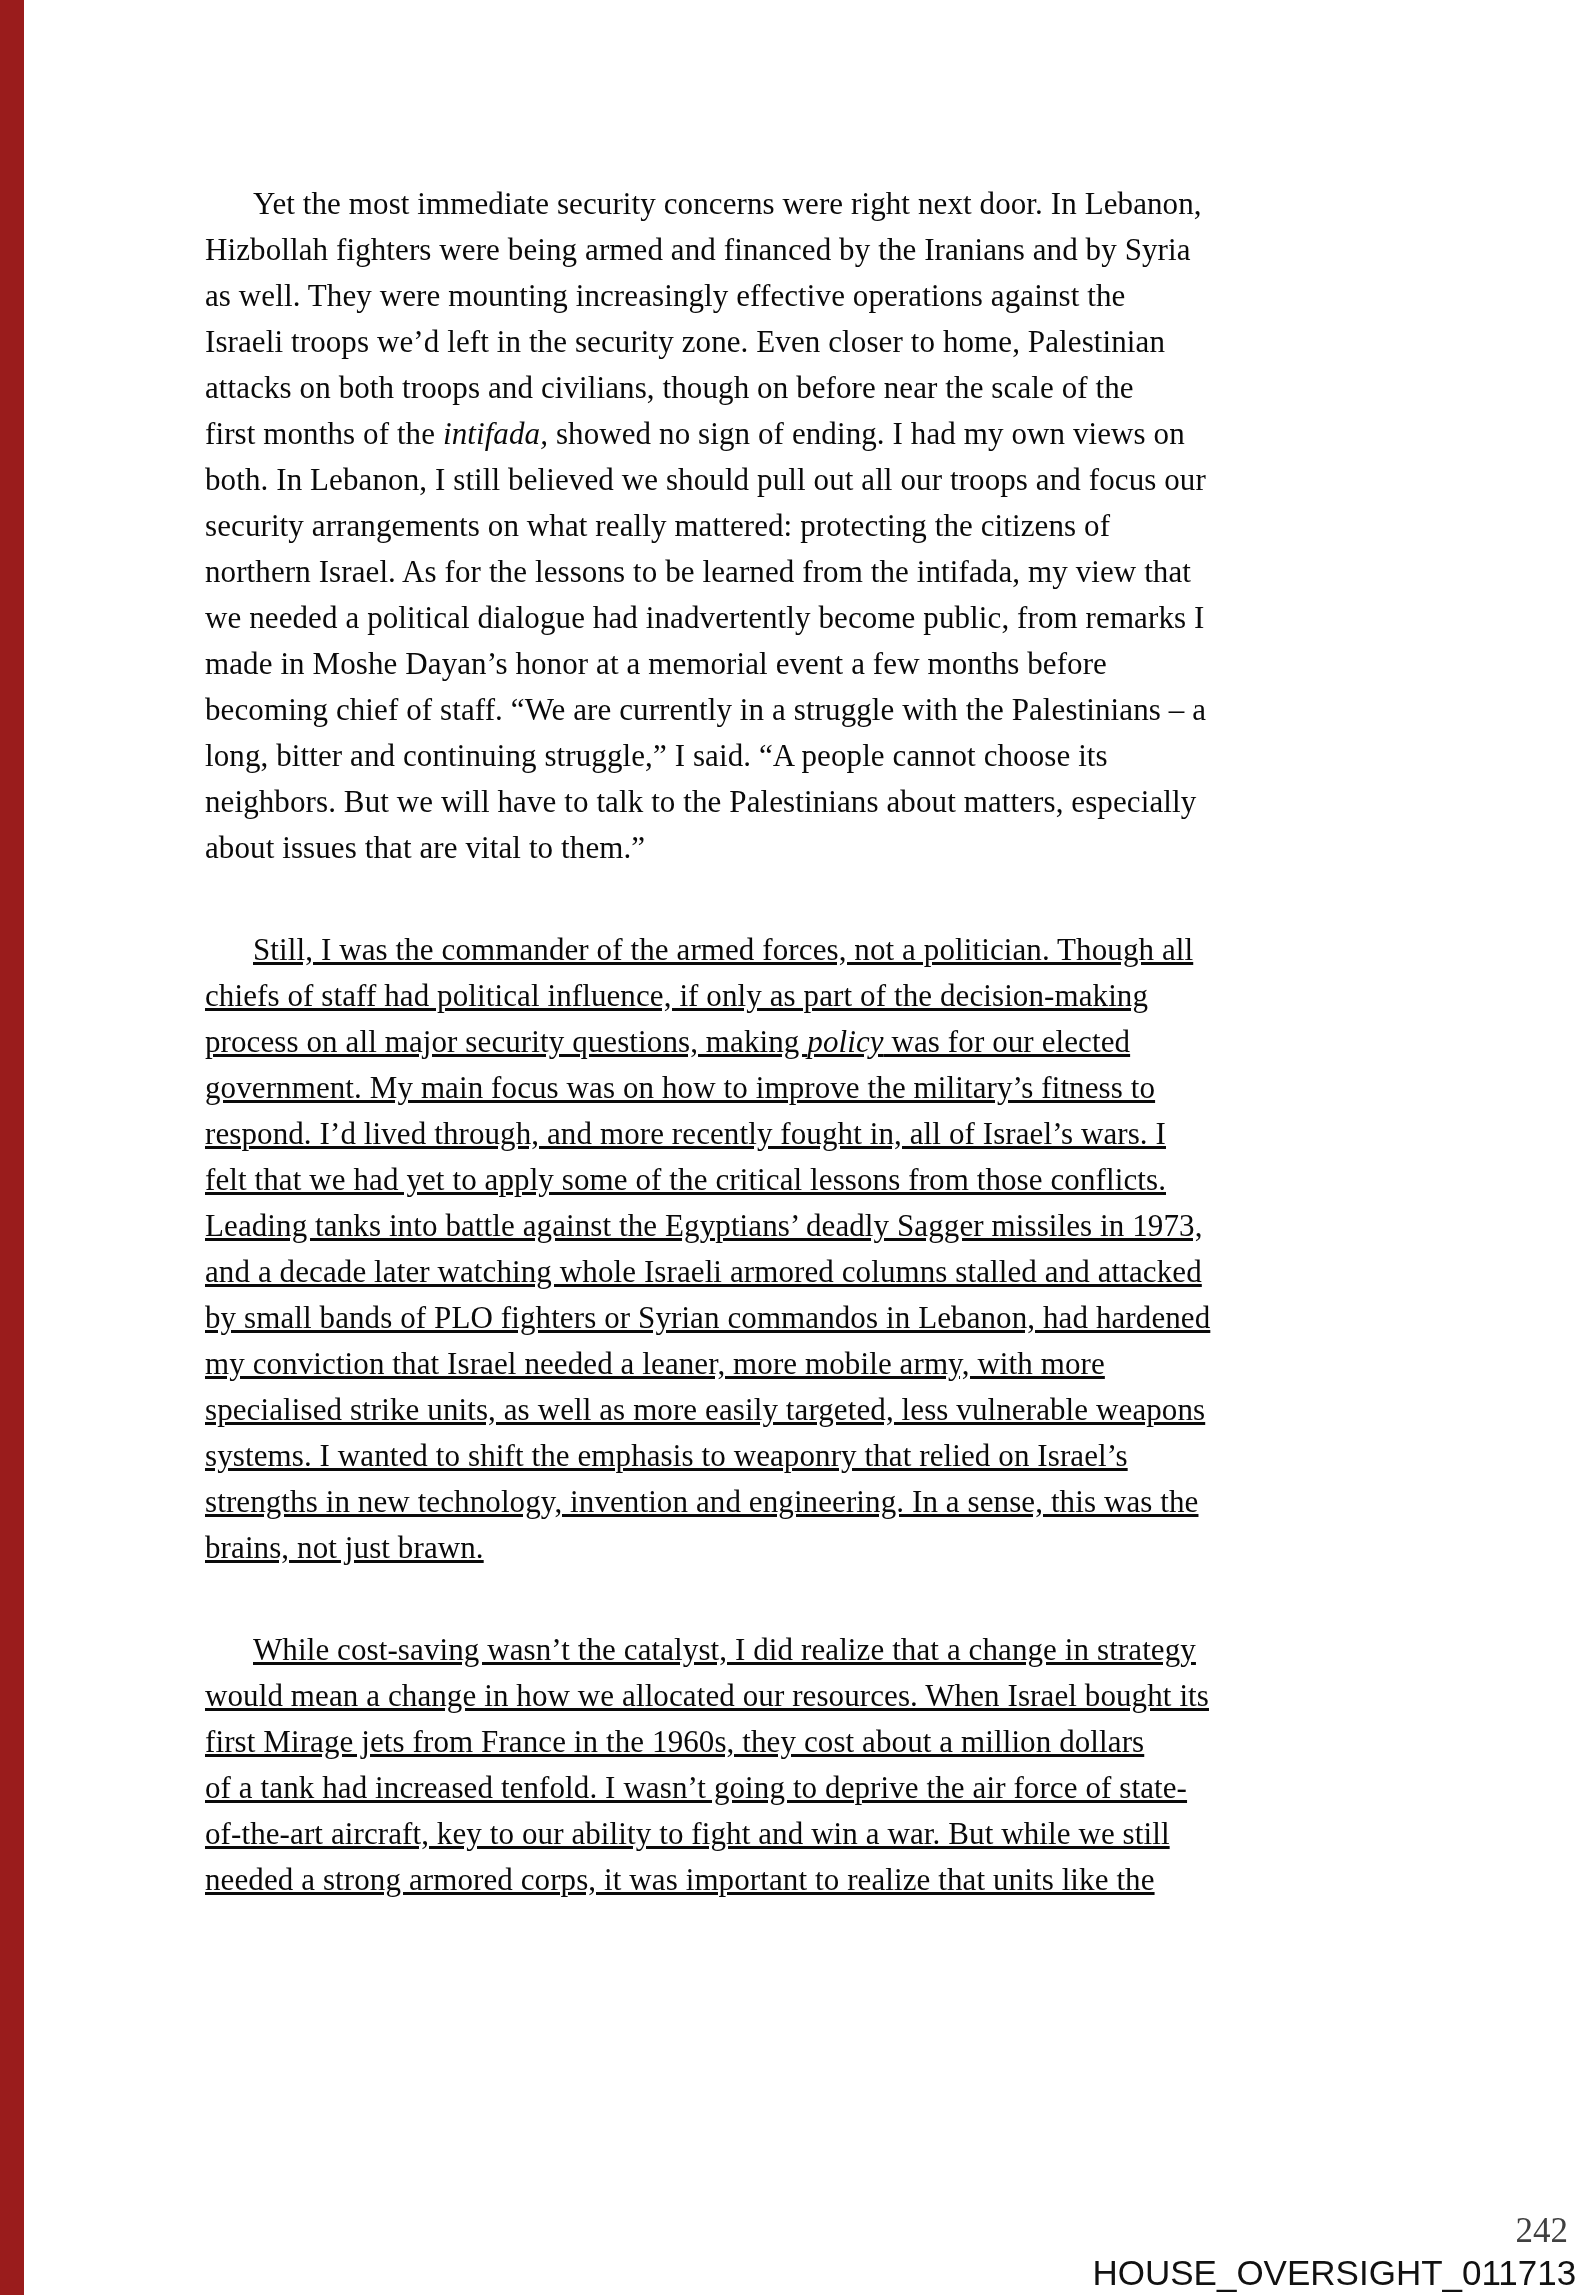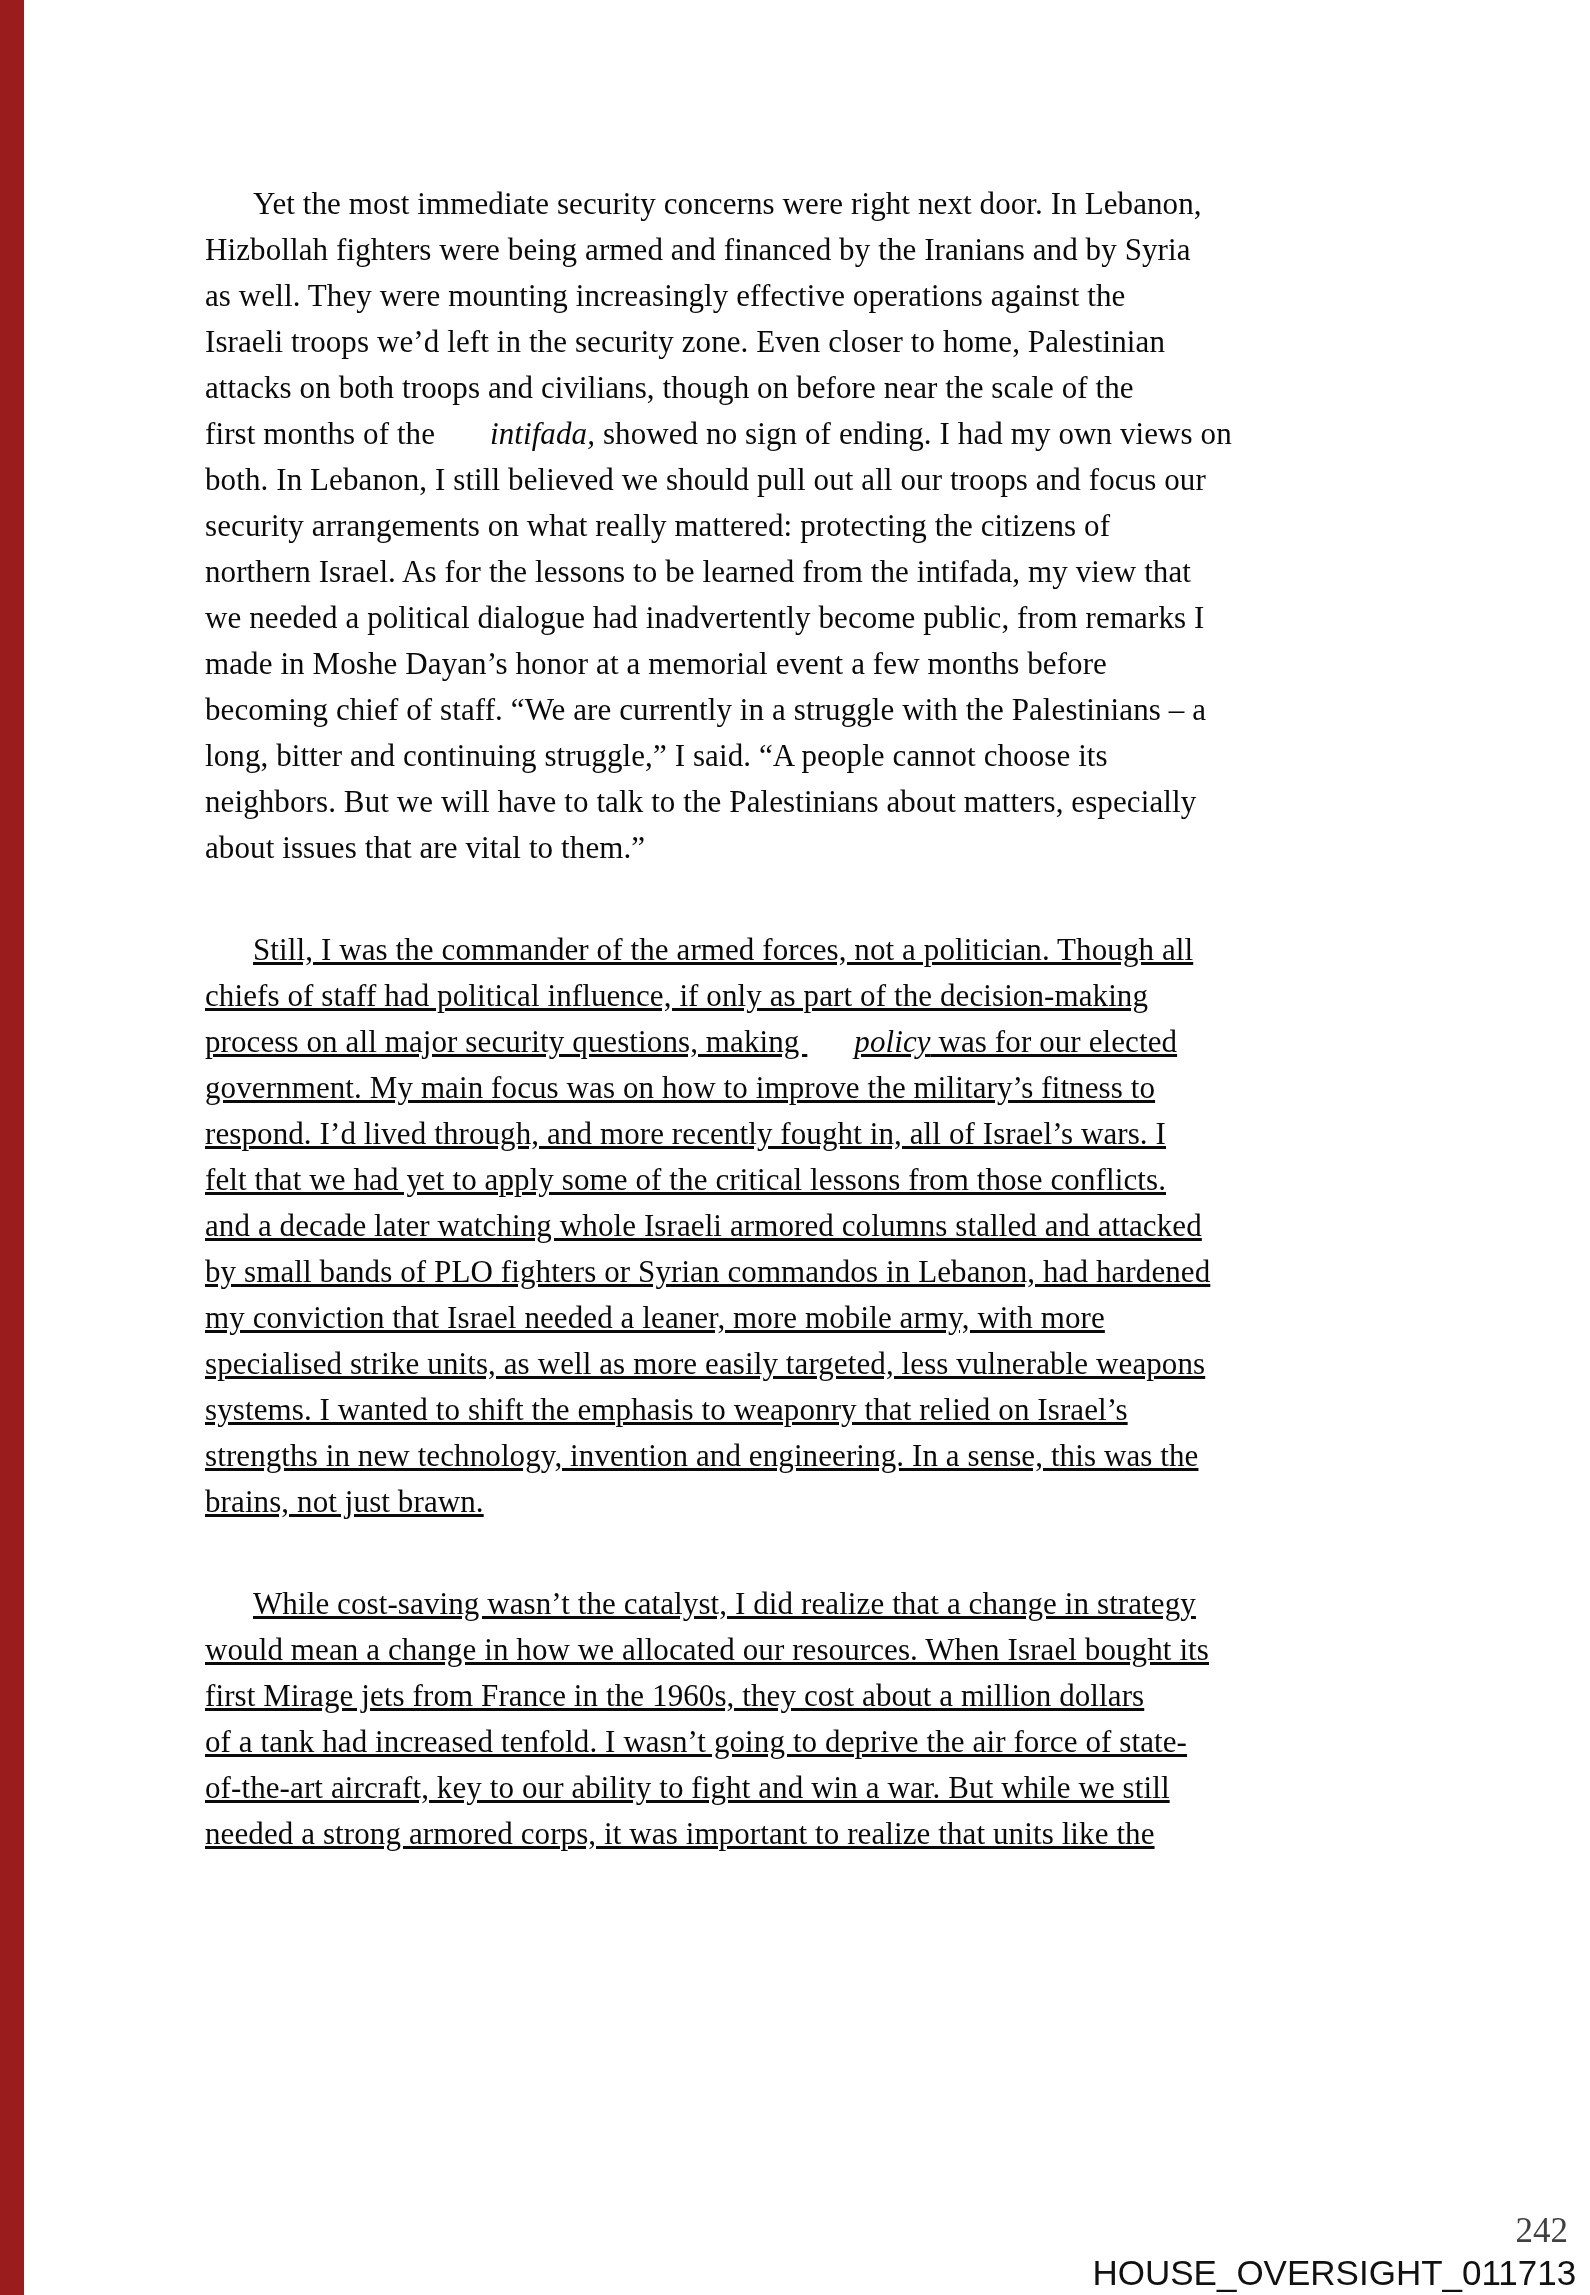--- a/index.html
+++ b/index.html
@@ -20,21 +20,21 @@
     position: absolute;
     left: 205px; top: 181px;
     width: 1258px;
     font-size: 31px;
     line-height: 46px;
     letter-spacing: 0.1px;
   }
   .paragraph + .paragraph { margin-top: 56px; text-decoration: underline; }
   .line { white-space: nowrap; }
   .line.first { text-indent: 48px; }
-  .line em { font-style: italic; margin-left: 47px; }
+  .line em { font-style: italic; }
   .page-number {
     position: absolute;
     top: 2213px; right: 23px;
     font-family: Liberation Serif, serif;
     font-size: 35px;
     line-height: 36px;
     color: #404040;
   }
   .bates-number {
     position: absolute;
@@ -68,20 +68,21 @@
       <div class="line"><span>neighbors. But we will have to talk to the Palestinians about matters, especially</span></div>
       <div class="line"><span>about issues that are vital to them.”</span></div>
     </div>
     <div class="paragraph">
       <div class="line first"><span>Still, I was the commander of the armed forces, not a politician. Though all</span></div>
       <div class="line"><span>chiefs of staff had political influence, if only as part of the decision-making</span></div>
       <div class="line"><span>process on all major security questions, making </span><em>policy</em><span> was for our elected</span></div>
       <div class="line"><span>government. My main focus was on how to improve the military’s fitness to</span></div>
       <div class="line"><span>respond. I’d lived through, and more recently fought in, all of Israel’s wars. I</span></div>
       <div class="line"><span>felt that we had yet to apply some of the critical lessons from those conflicts.</span></div>
+      <div class="line"><span>Leading tanks into battle against the Egyptians’ deadly Sagger missiles in 1973,</span></div>
       <div class="line"><span>and a decade later watching whole Israeli armored columns stalled and attacked</span></div>
       <div class="line"><span>by small bands of PLO fighters or Syrian commandos in Lebanon, had hardened</span></div>
       <div class="line"><span>my conviction that Israel needed a leaner, more mobile army, with more</span></div>
       <div class="line"><span>specialised strike units, as well as more easily targeted, less vulnerable weapons</span></div>
       <div class="line"><span>systems. I wanted to shift the emphasis to weaponry that relied on Israel’s</span></div>
       <div class="line"><span>strengths in new technology, invention and engineering. In a sense, this was the</span></div>
       <div class="line"><span>brains, not just brawn.</span></div>
     </div>
     <div class="paragraph">
       <div class="line first"><span>While cost-saving wasn’t the catalyst, I did realize that a change in strategy</span></div>

